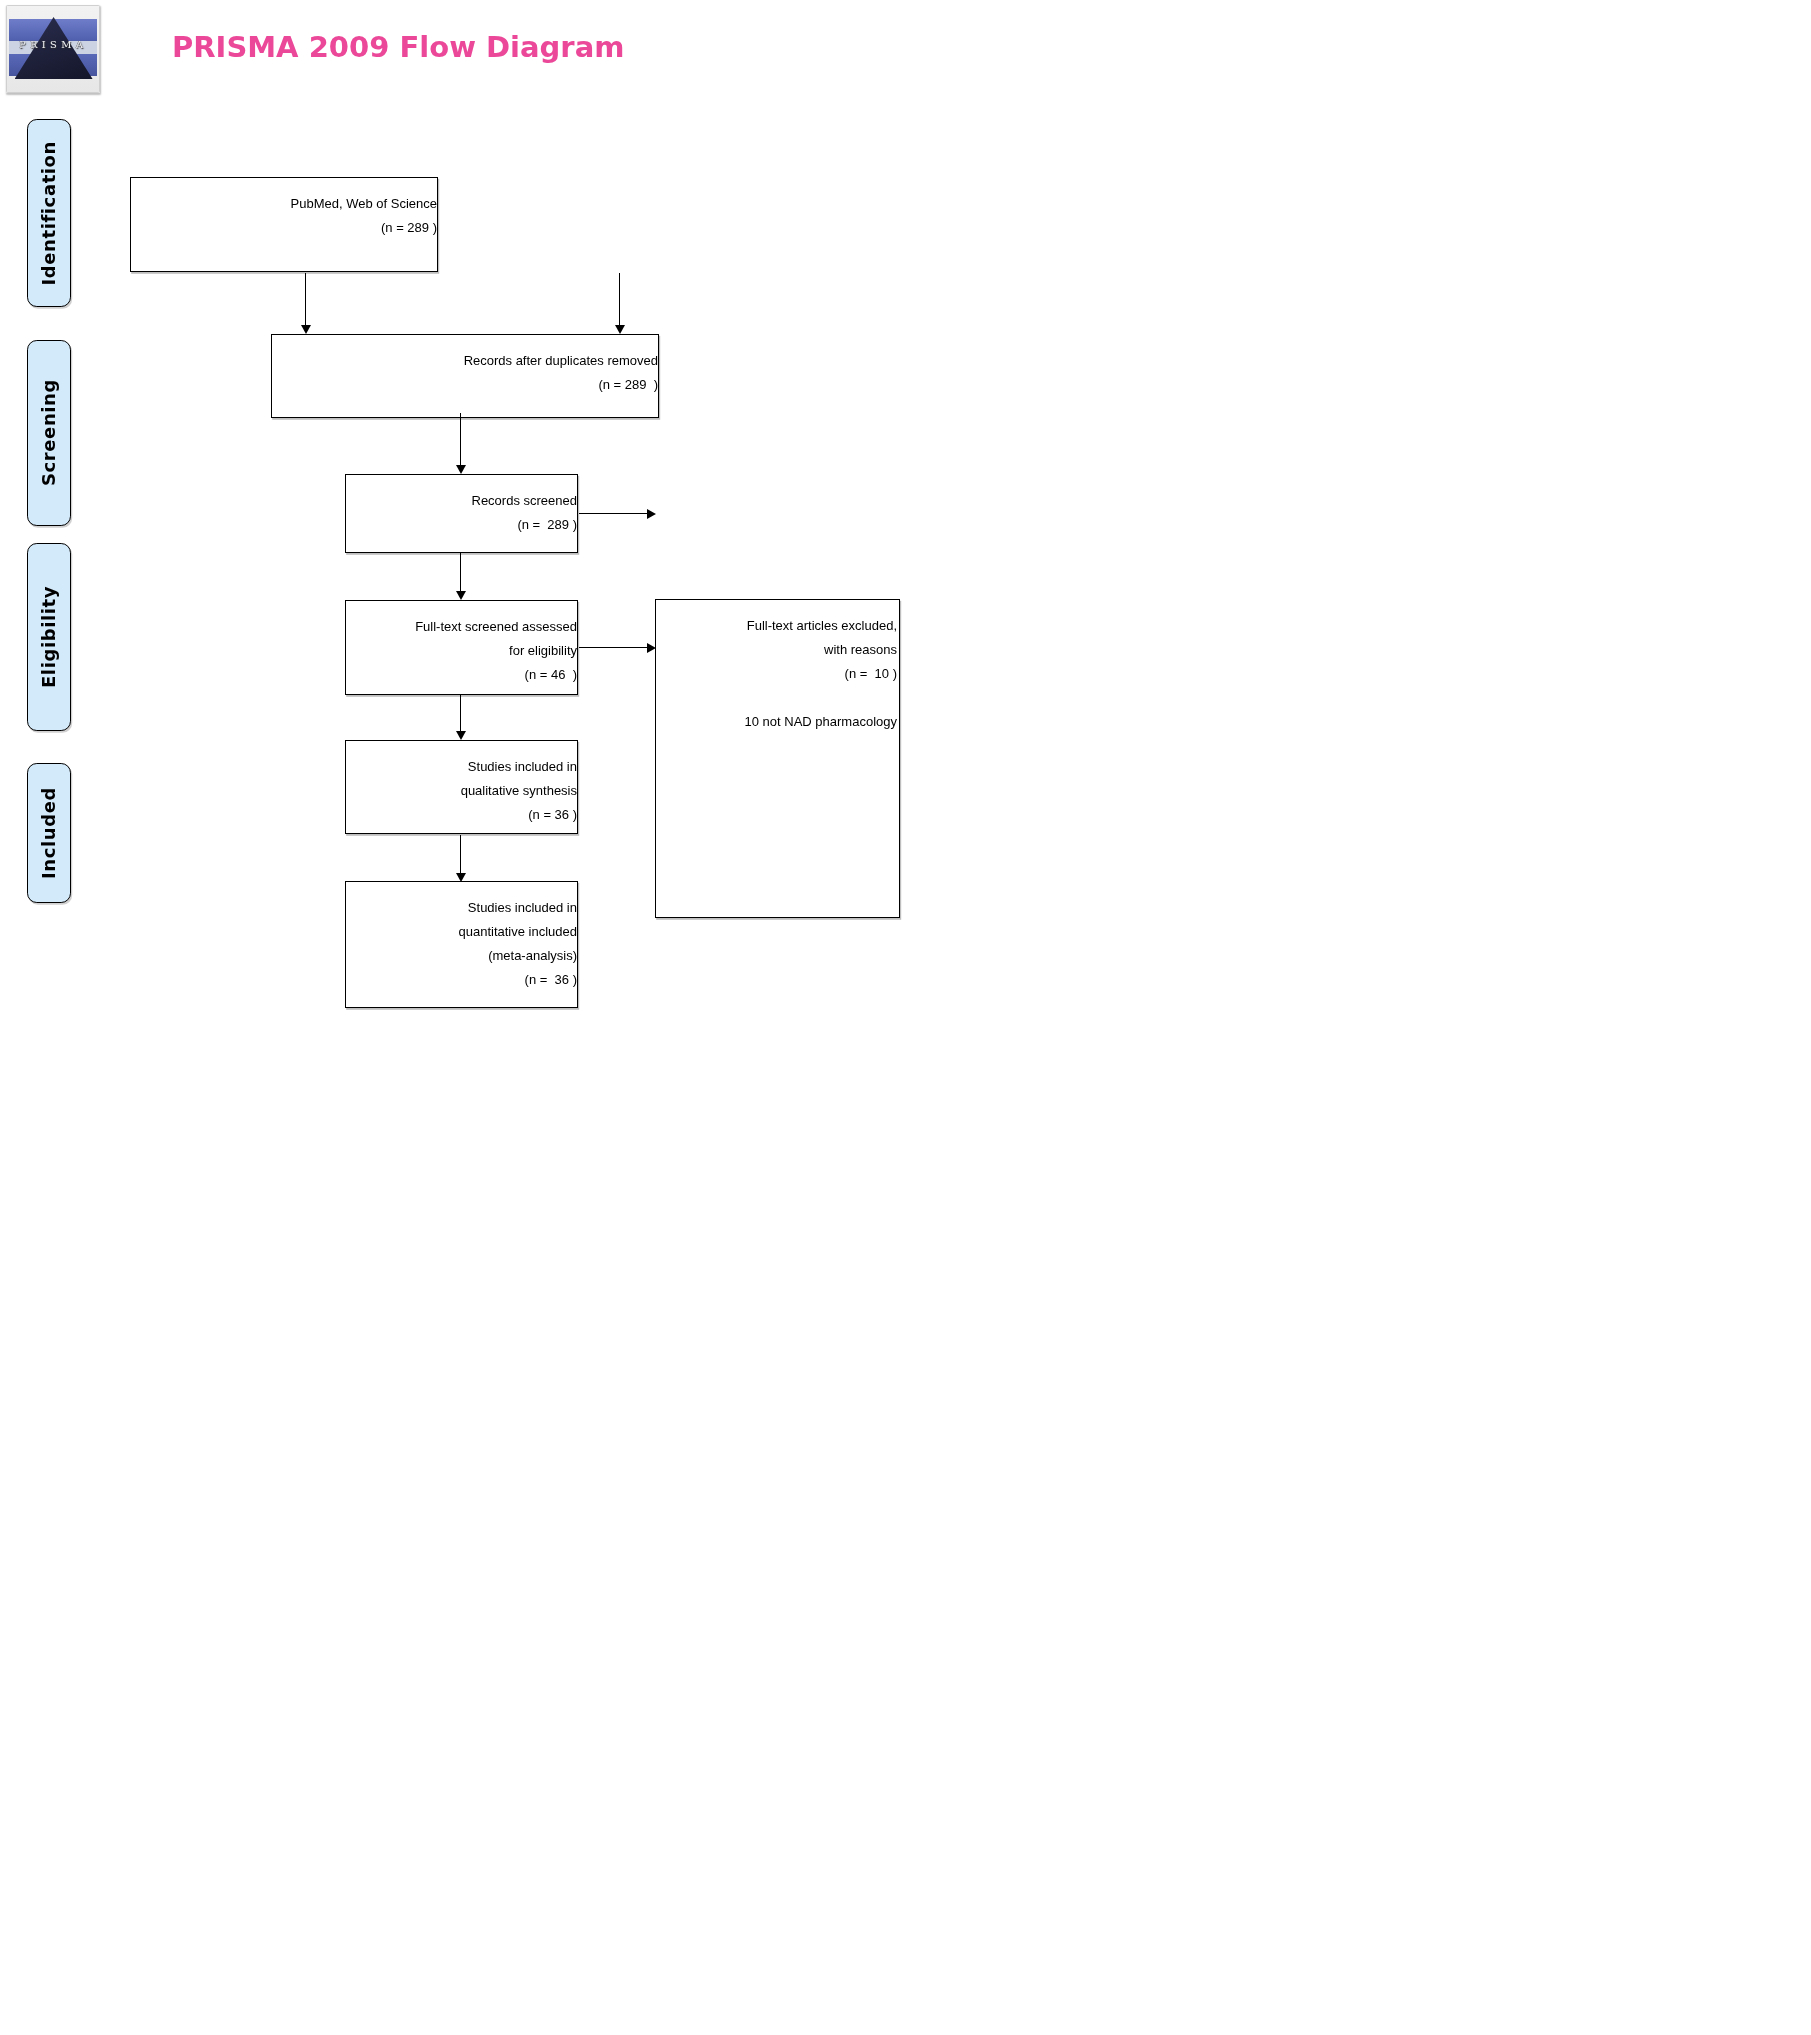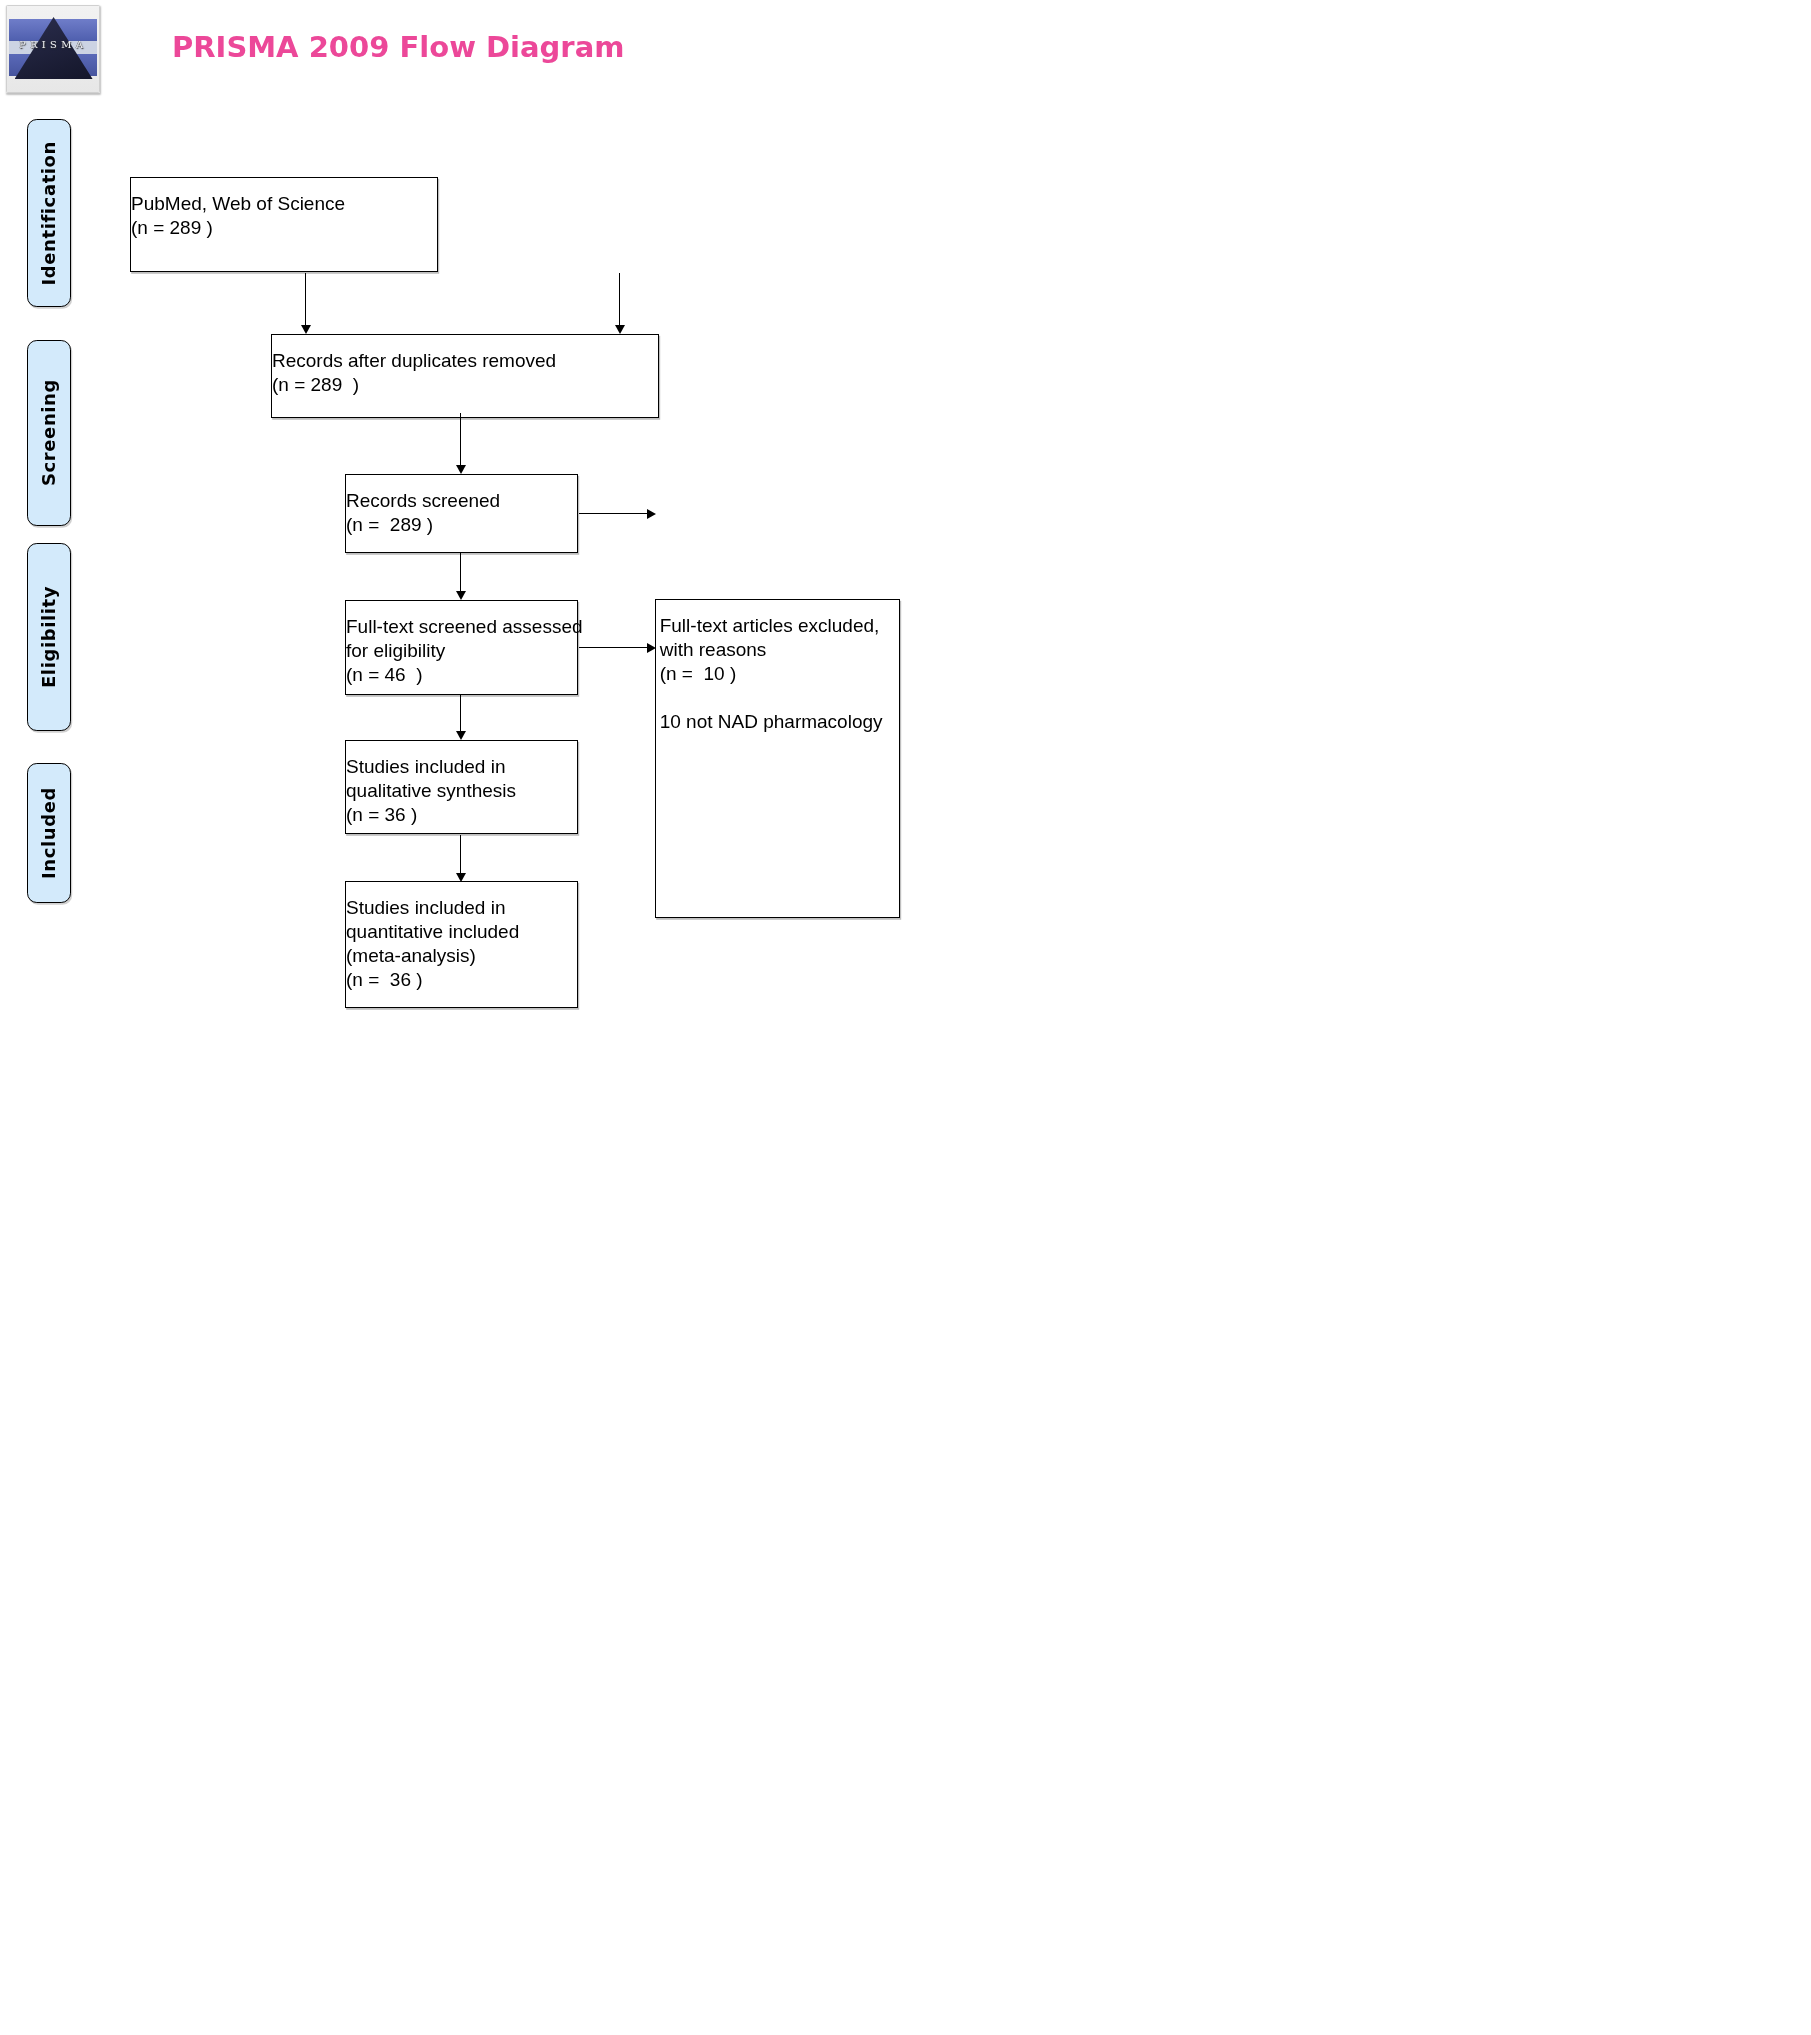--- a/index.html
+++ b/index.html
@@ -24,21 +24,21 @@
     font-weight:bold;font-size:29px;letter-spacing:0px;color:#ec4899;margin-left:23px;}
   
   .stage{position:absolute;left:26.5px;width:42px;background:#d3eafb;border:1.8px solid #000;
     border-radius:9.8px;box-shadow:1.2px 1.8px 0 rgba(120,120,120,.35);
     display:flex;align-items:center;justify-content:center;}
   .stage span{writing-mode:vertical-rl;transform:rotate(180deg);
     font-family:"DejaVu Sans",sans-serif;font-weight:bold;font-size:18px;letter-spacing:0.6px;color:#000;}
   
   .fbox{position:absolute;background:#fff;border:1.8px solid #000;
     box-shadow:1.2px 1.8px 0 rgba(110,110,110,.45);
-    box-sizing:border-box;text-align:left;font-size:19px;line-height:24px;padding-top:13.5px;}
+    box-sizing:border-box;text-align:right;font-size:13px;line-height:24px;padding-top:13.5px;}
   .fbox .line{white-space:pre;}
   .fbox .note{white-space:pre;margin-top:24px;}
   
   .av{position:absolute;width:1.2px;background:#000;}
   .av::after{content:"";position:absolute;bottom:-8.6px;left:50%;transform:translateX(-50%);
     border-left:5.5px solid transparent;border-right:5.5px solid transparent;border-top:9.2px solid #000;}
   .ah{position:absolute;height:1.2px;background:#000;}
   .ah::after{content:"";position:absolute;right:-8.6px;top:50%;transform:translateY(-50%);
     border-top:5.5px solid transparent;border-bottom:5.5px solid transparent;border-left:9.2px solid #000;}
 </style>

